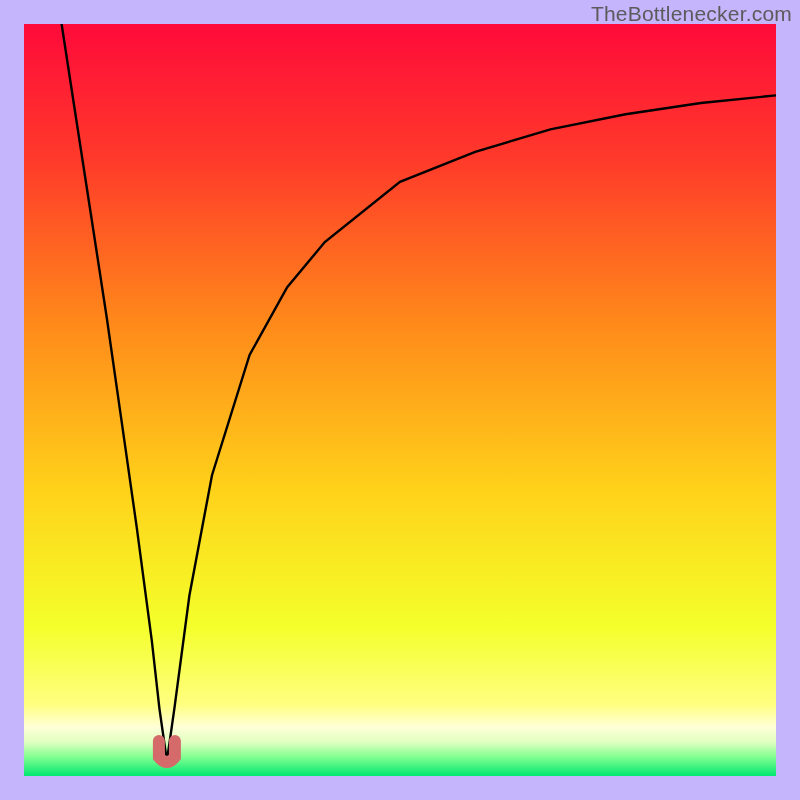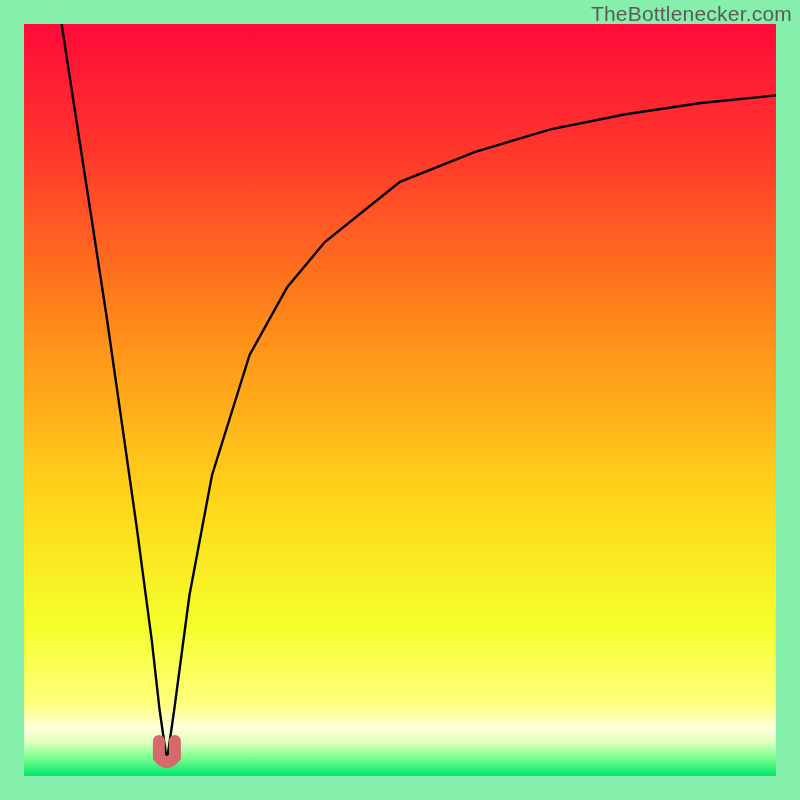--- a/index.html
+++ b/index.html
@@ -7,21 +7,21 @@
     padding: 0;
     width: 800px;
     height: 800px;
     overflow: hidden;
     background: #000;
     font-family: Arial, Helvetica, sans-serif;
   }
   .frame {
     position: absolute;
     inset: 0;
-    background: #86efac;
+    background: #c4b5fd;
   }
   .plot {
     position: absolute;
     left: 24px;
     top: 24px;
     width: 752px;
     height: 752px;
     overflow: hidden;
   }
   .watermark {

